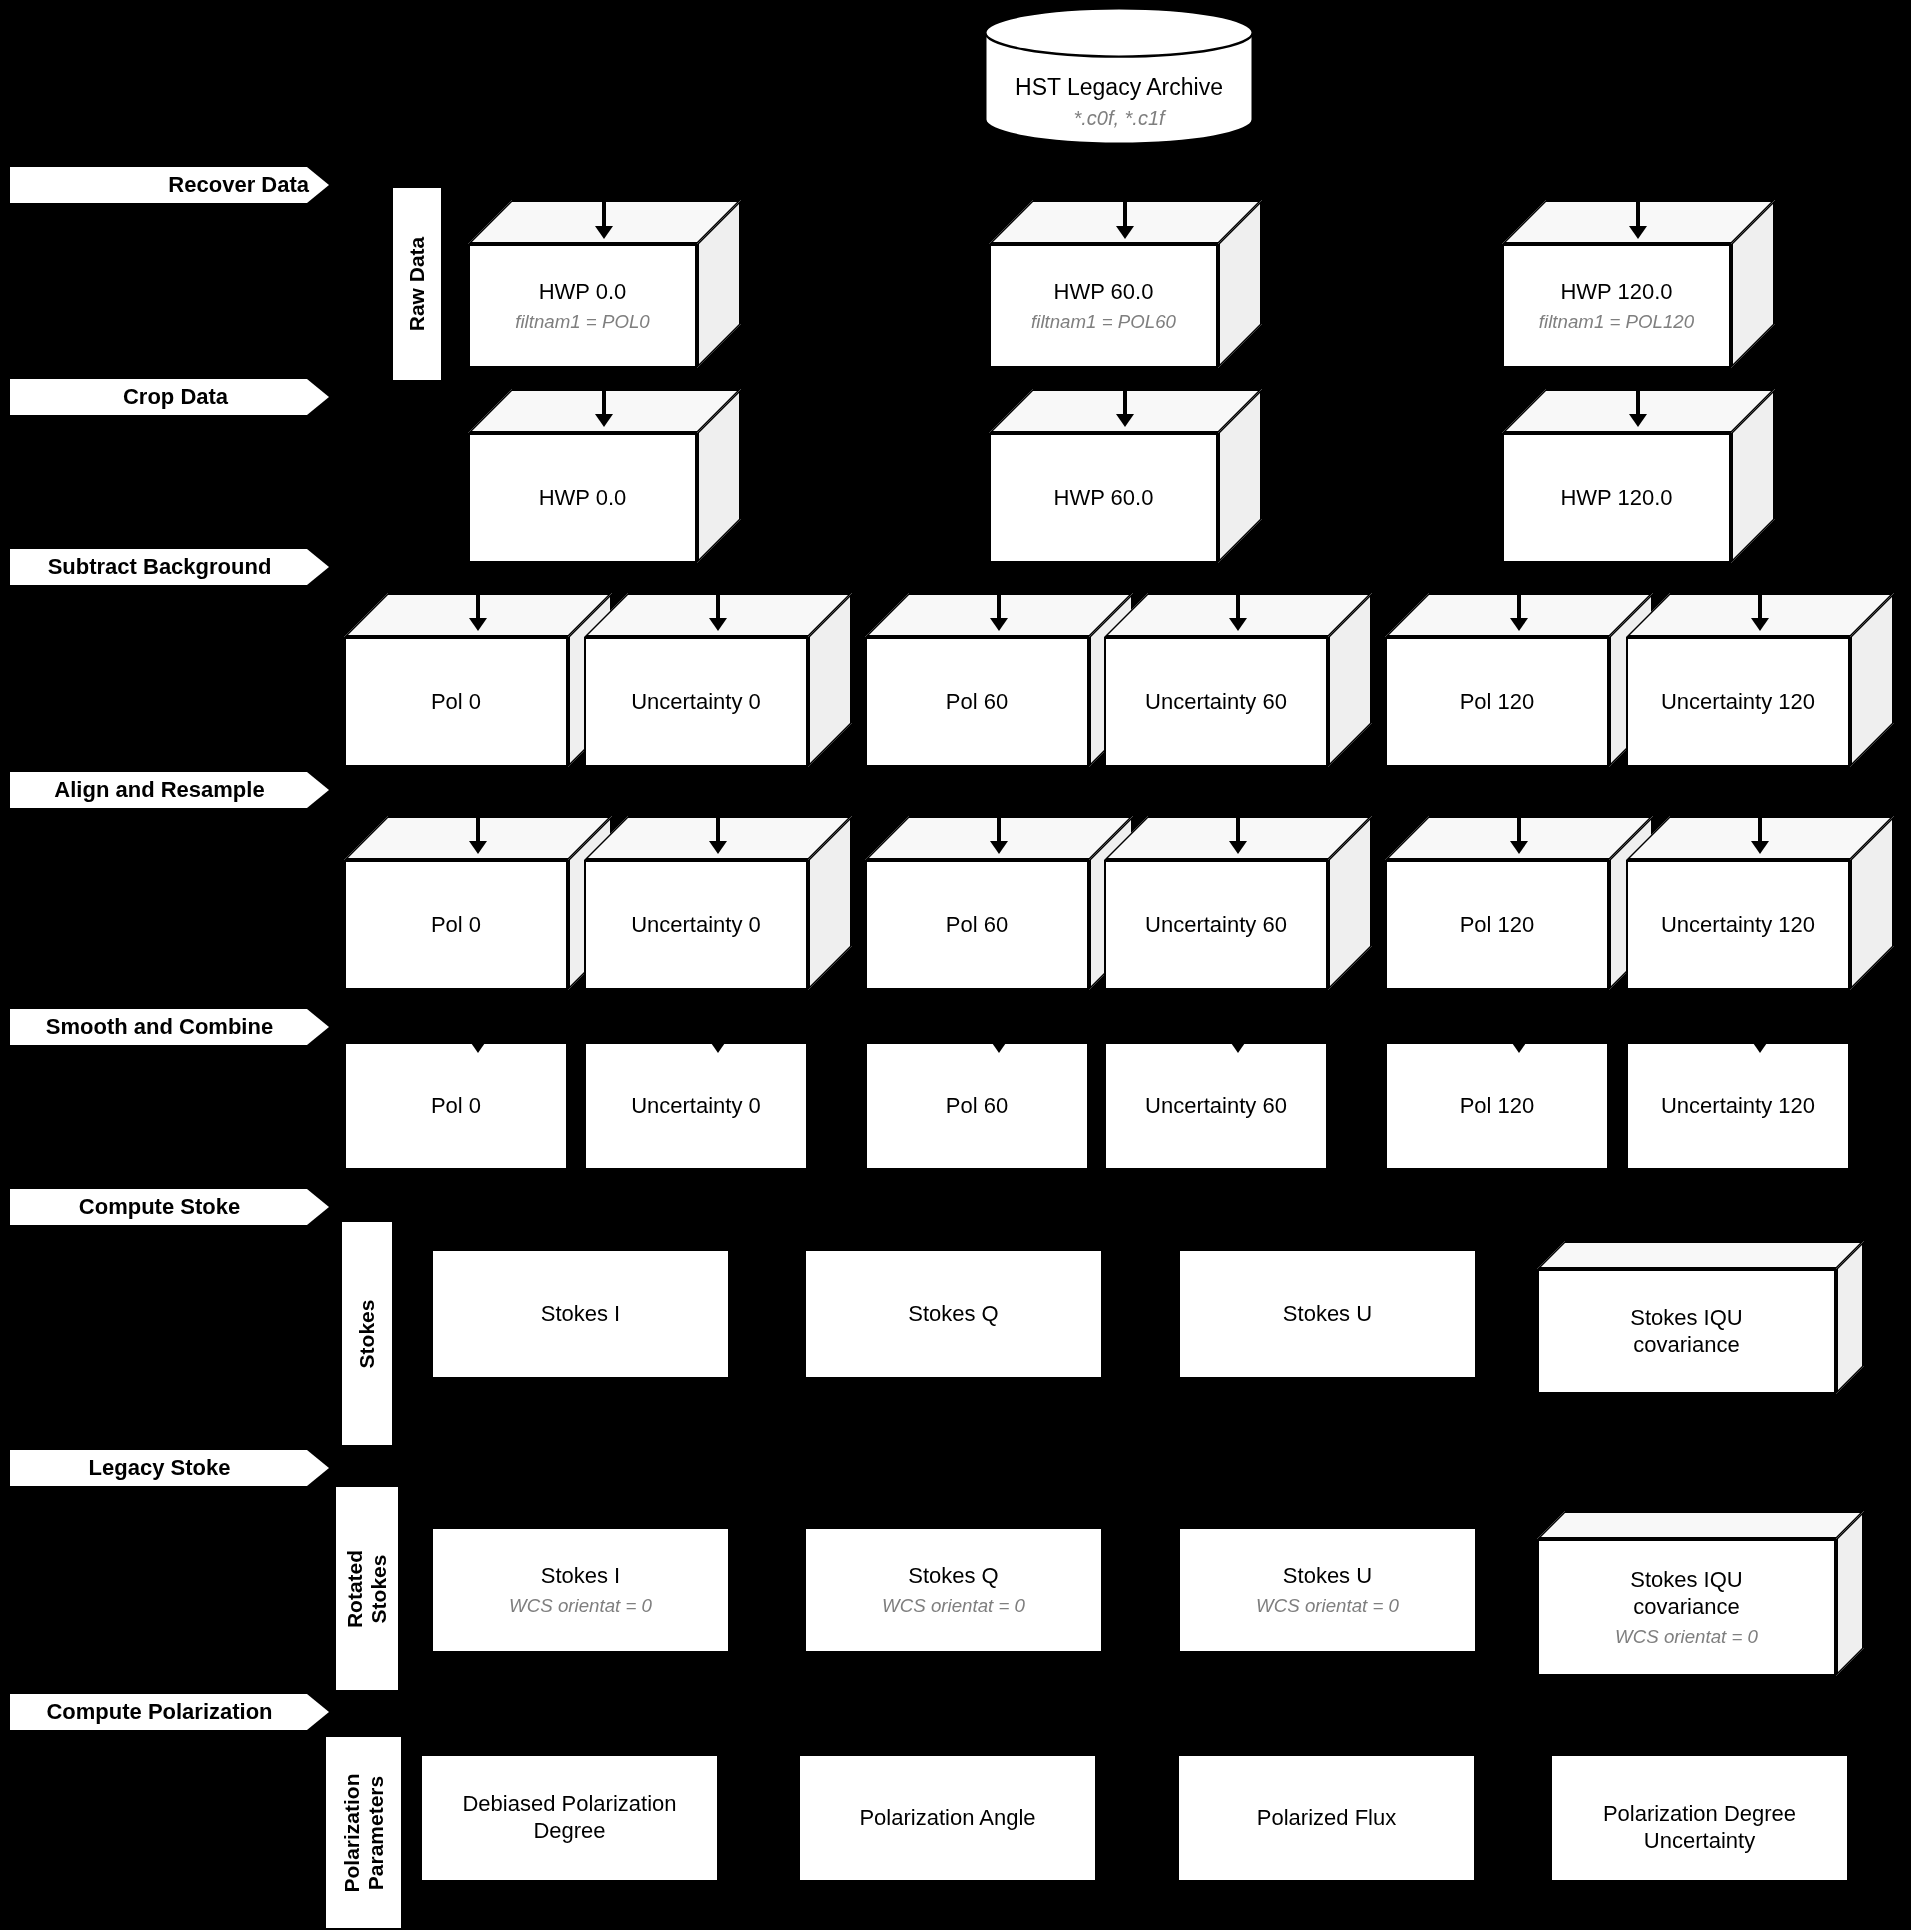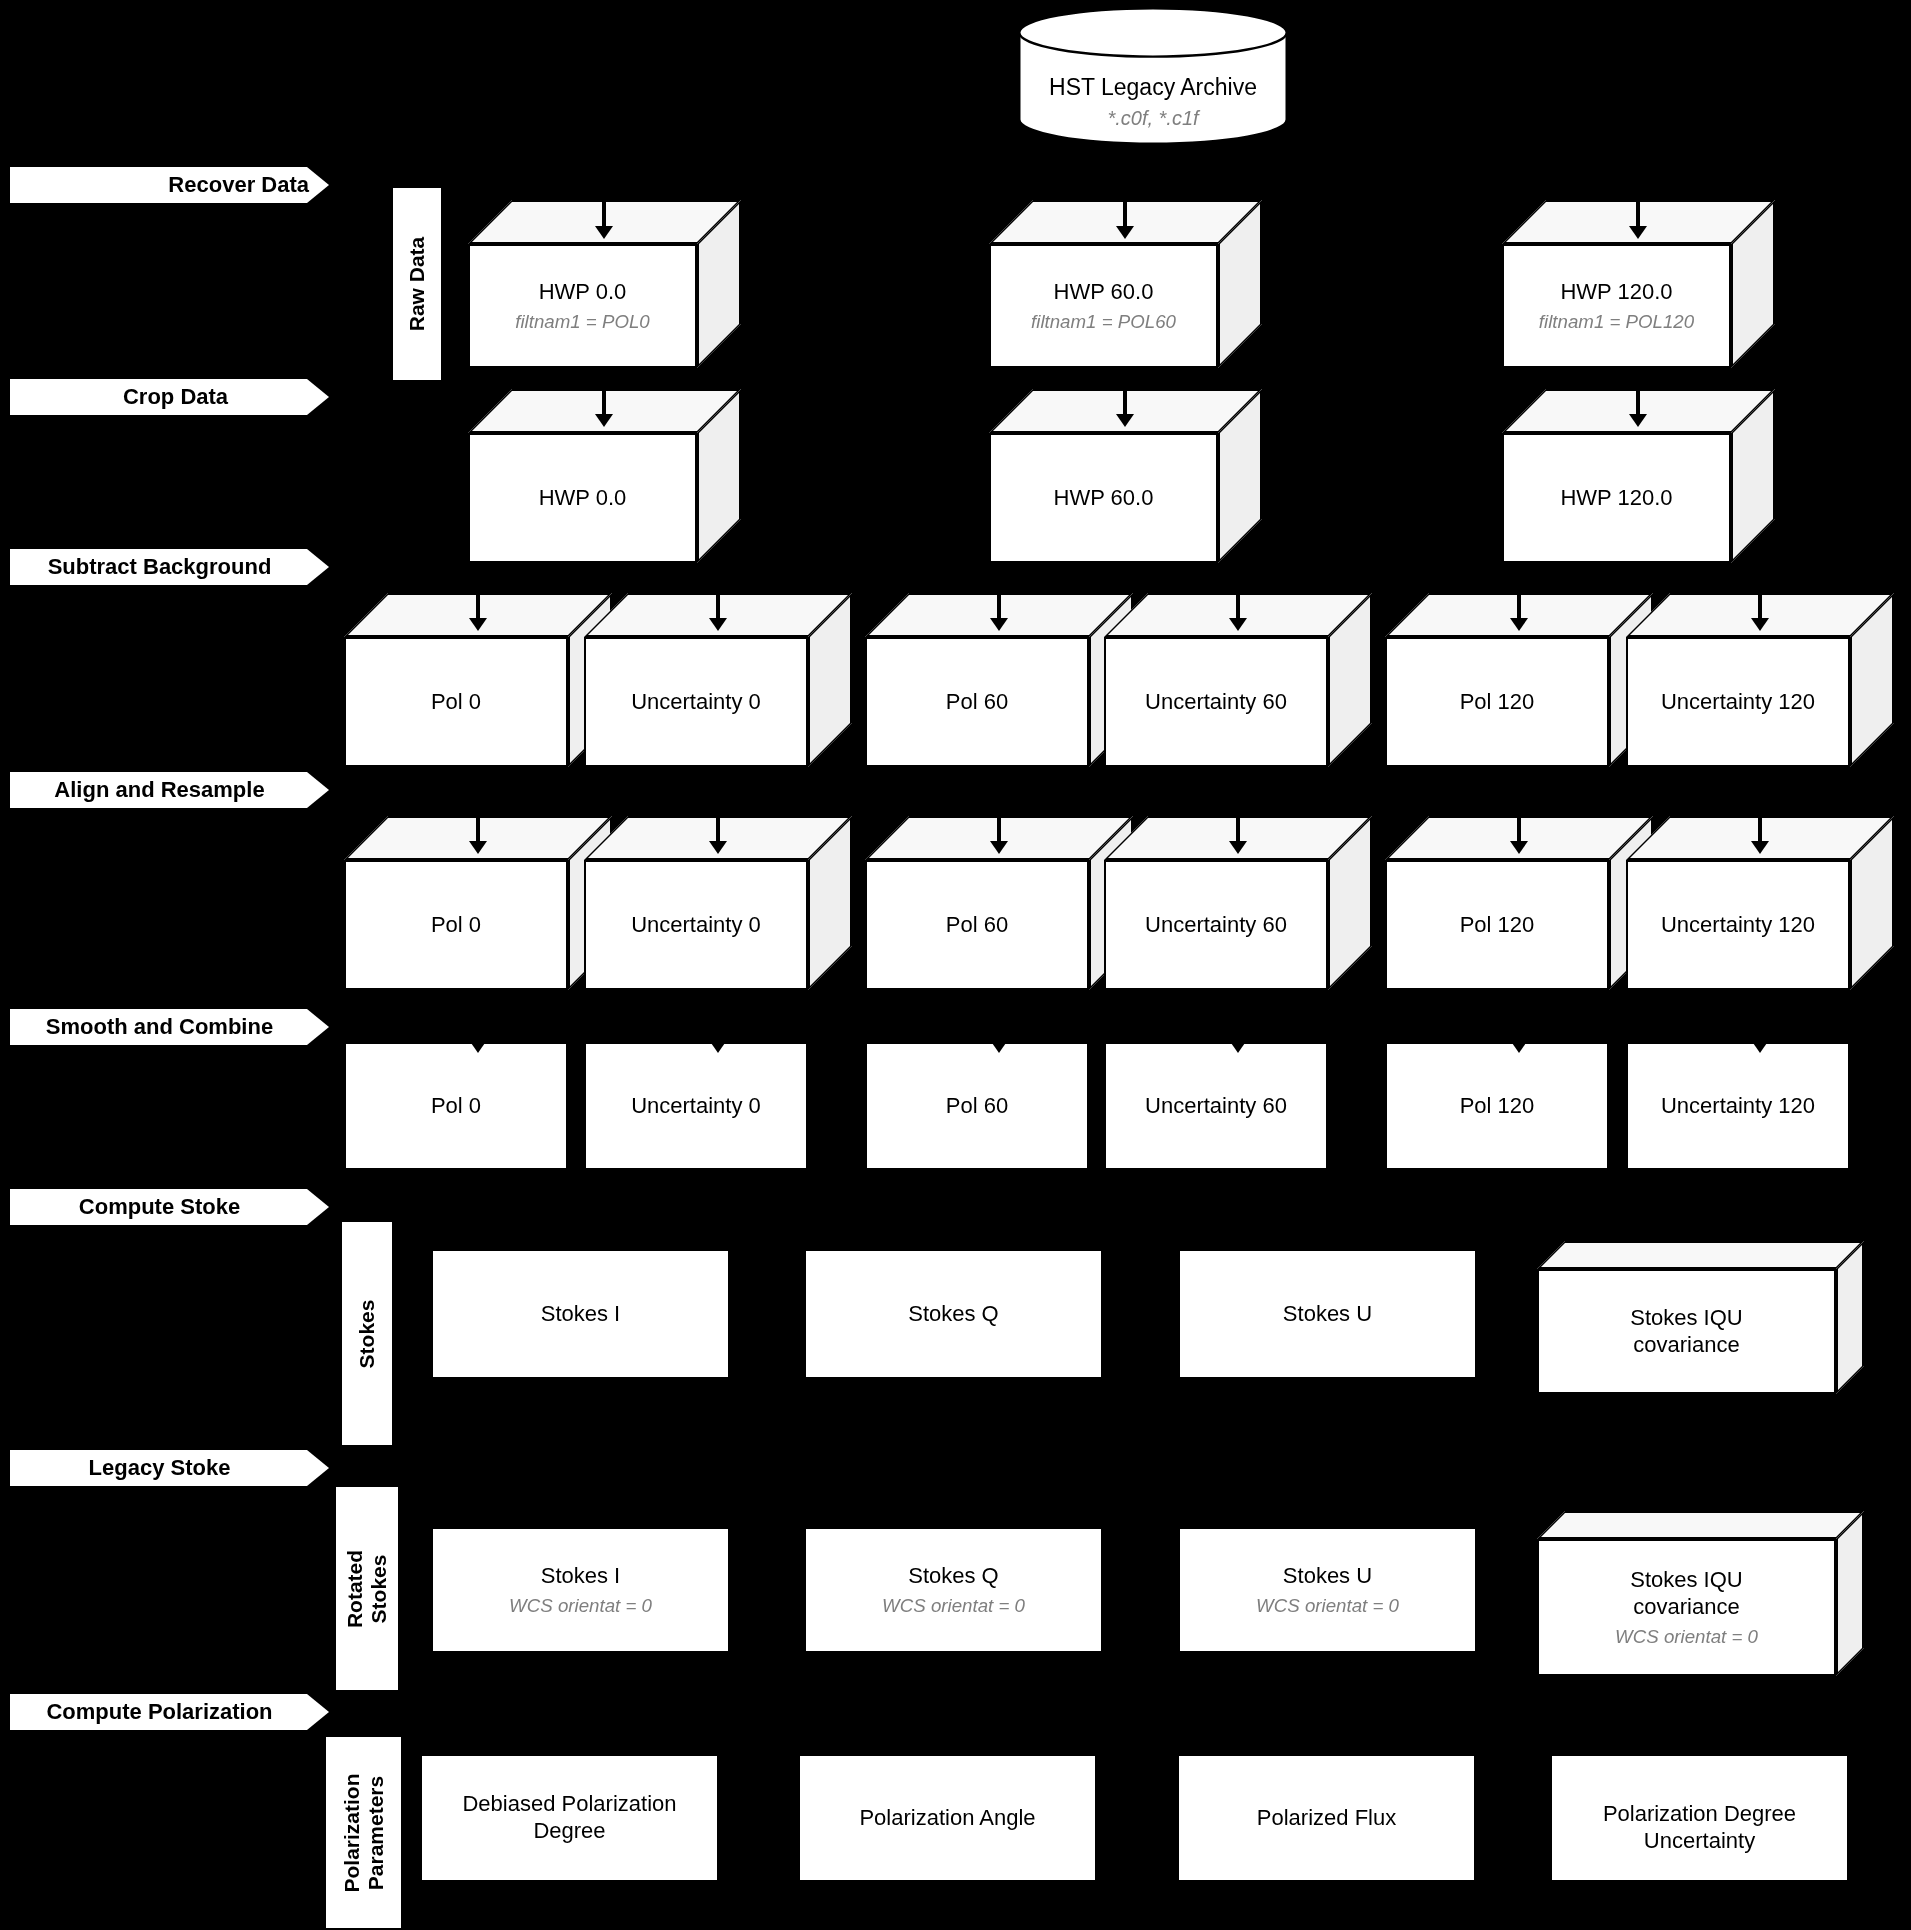--- a/index.html
+++ b/index.html
@@ -65,21 +65,21 @@
   .arrow .head{
     display:block;position:absolute;left:-9.3px;width:0;height:0;
     border-left:9.3px solid transparent;border-right:9.3px solid transparent;border-top:13.2px solid #000;
   }
 </style>
 </head>
 <body>
 
 <div class="canvas">
 
-  <div class="cylinder" style="left:1017px;top:6.2px;width:272px;height:140px;">
+  <div class="cylinder" style="left:983px;top:6.2px;width:272px;height:140px;">
     <svg width="272" height="140" viewBox="0 0 350 180">
       <path d="M3 34 L3 146 A172 31 0 0 0 347 146 L347 34 Z" fill="#ffffff" stroke="#000000" stroke-width="3"></path>
       <ellipse cx="175" cy="34" rx="172" ry="31" fill="#ffffff" stroke="#000000" stroke-width="3"></ellipse>
     </svg>
     <div class="cyl-title">HST Legacy Archive</div>
     <div class="cyl-sub">*.c0f, *.c1f</div>
   </div>
 
   <div class="banner" style="top:167px;justify-content:flex-end;">
       <span>Recover Data</span>

